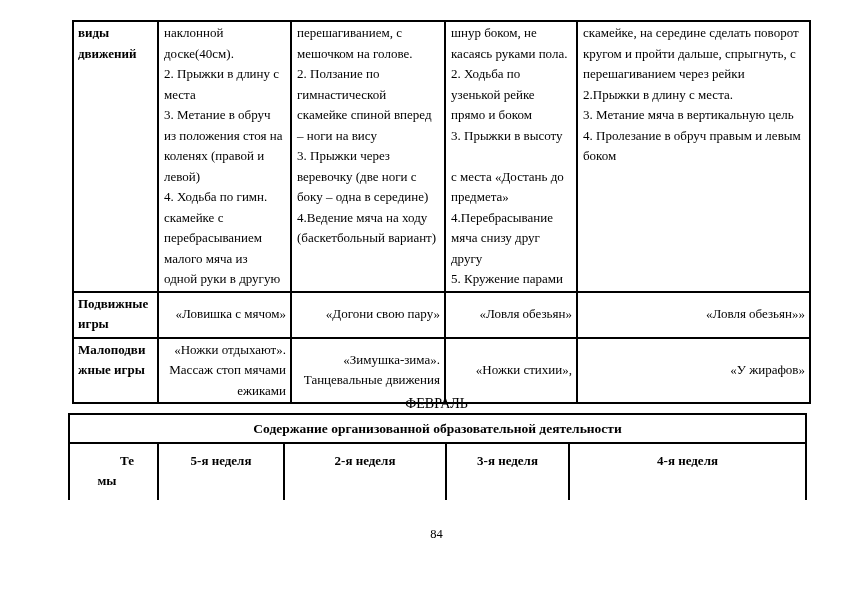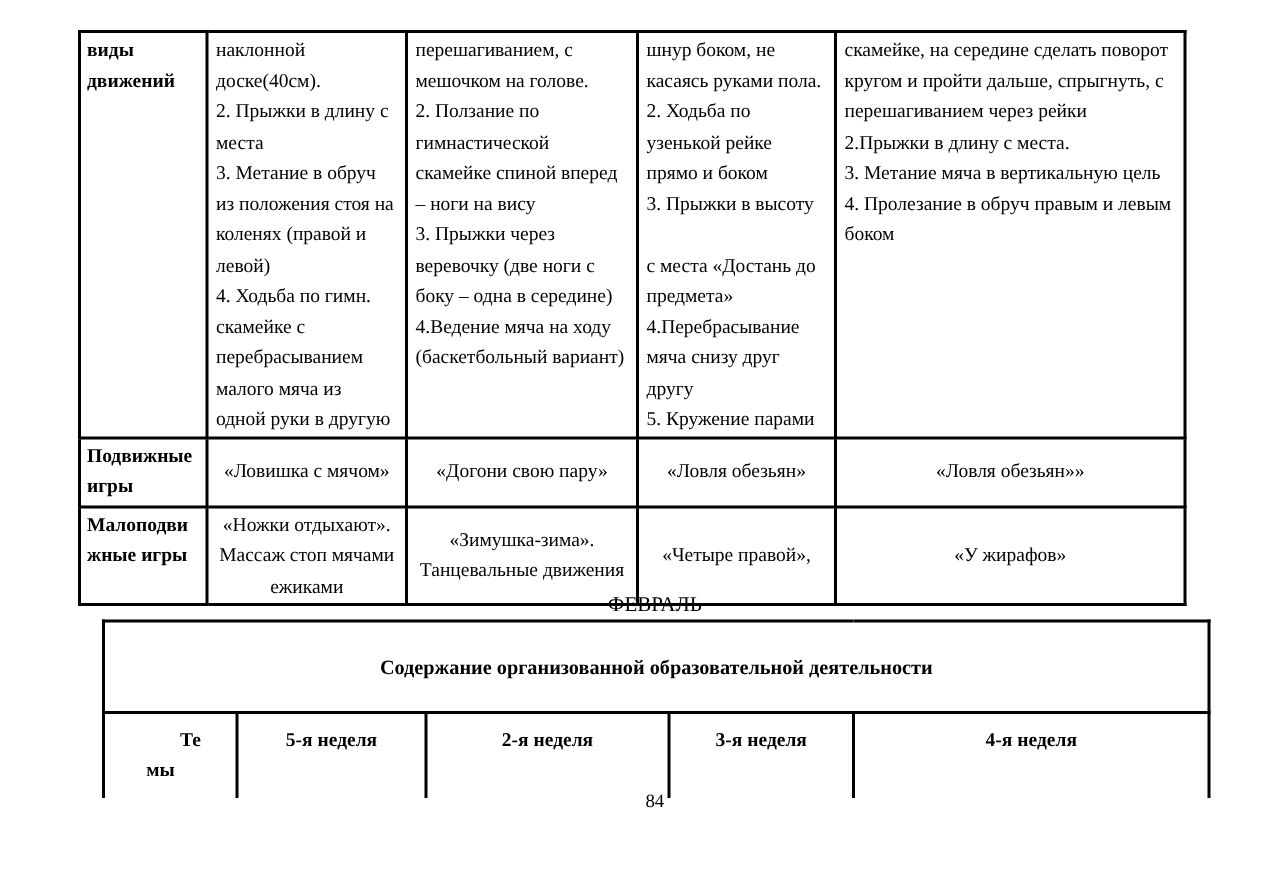--- a/index.html
+++ b/index.html
@@ -6,39 +6,39 @@
   body {
     width: 842px; height: 595px;
     background: #ffffff;
     font-family: "Liberation Serif", "DejaVu Serif", serif;
     color: #000000;
   }
   .page { position: relative; width: 842px; height: 595px; overflow: hidden; }
 
   
   table.t1 {
-    position: absolute; left: 52px; top: 20px;
+    position: absolute; left: 72px; top: 20px;
     width: 737px;
     border-collapse: collapse; table-layout: fixed;
   }
   table.t1 td {
     border: 2px solid #000;
     font-size: 13px; line-height: 20.5px;
     vertical-align: top; text-align: left;
     padding: 1px 6px 1px 5px;
     white-space: pre-line;
     overflow-wrap: break-word;
     overflow: hidden;
   }
   table.t1 td.rowlabel { font-weight: bold; padding: 1px 3px 1px 4px; }
   table.t1 tr.r1 { height: 267px; }
   table.t1 tr.r2 { height: 46px; font-family: Liberation Serif, serif; }
   table.t1 tr.r3 { height: 62px; }
   table.t1 td.game {
-    text-align: center; vertical-align: middle;
+    text-align: right; vertical-align: middle;
     padding: 1px 4px;
   }
 
   
   .month {
     position: absolute; left: 68px; top: 395px; width: 737px; height: 18px;
     text-align: center; font-weight: normal; font-size: 14px; line-height: 18px;
   }
 
   
@@ -47,21 +47,21 @@
     width: 737px;
     border-collapse: collapse; table-layout: fixed;
   }
   table.t2 td {
     border: 2px solid #000;
     font-size: 13px; font-weight: bold;
     overflow: hidden;
   }
   table.t2 td.sechead {
     height: 25px; text-align: center; vertical-align: middle;
-    font-size: 13.5px; padding: 17px 4px;
+    font-size: 13.5px; padding: 1px 4px;
   }
   table.t2 tr.weeks td {
     height: 48px; vertical-align: top; text-align: center;
     padding-top: 7px; border-bottom: none; line-height: 20px;
   }
   table.t2 td.themes {
     text-align: left; padding-left: 8px; padding-right: 21px;
     text-indent: 40px; word-break: break-all;
   }
 
@@ -111,21 +111,21 @@
       <td class="game">«Ловишка с мячом»</td>
       <td class="game">«Догони свою пару»</td>
       <td class="game">«Ловля обезьян»</td>
       <td class="game">«Ловля обезьян»»</td>
     </tr>
     <tr class="r3">
       <td class="rowlabel">Малоподвижные игры</td>
       <td class="game">«Ножки отдыхают». Массаж стоп мячами ежиками</td>
       <td class="game">«Зимушка-зима».
 Танцевальные движения</td>
-      <td class="game">«Четыре правой»,</td>
+      <td class="game">«Ножки стихии»,</td>
       <td class="game">«У жирафов»</td>
     </tr>
   </tbody>
     </table>
 
   <div class="month">ФЕВРАЛЬ</div>
 
   <table class="t2">
     <colgroup>
       <col style="width:89px">

